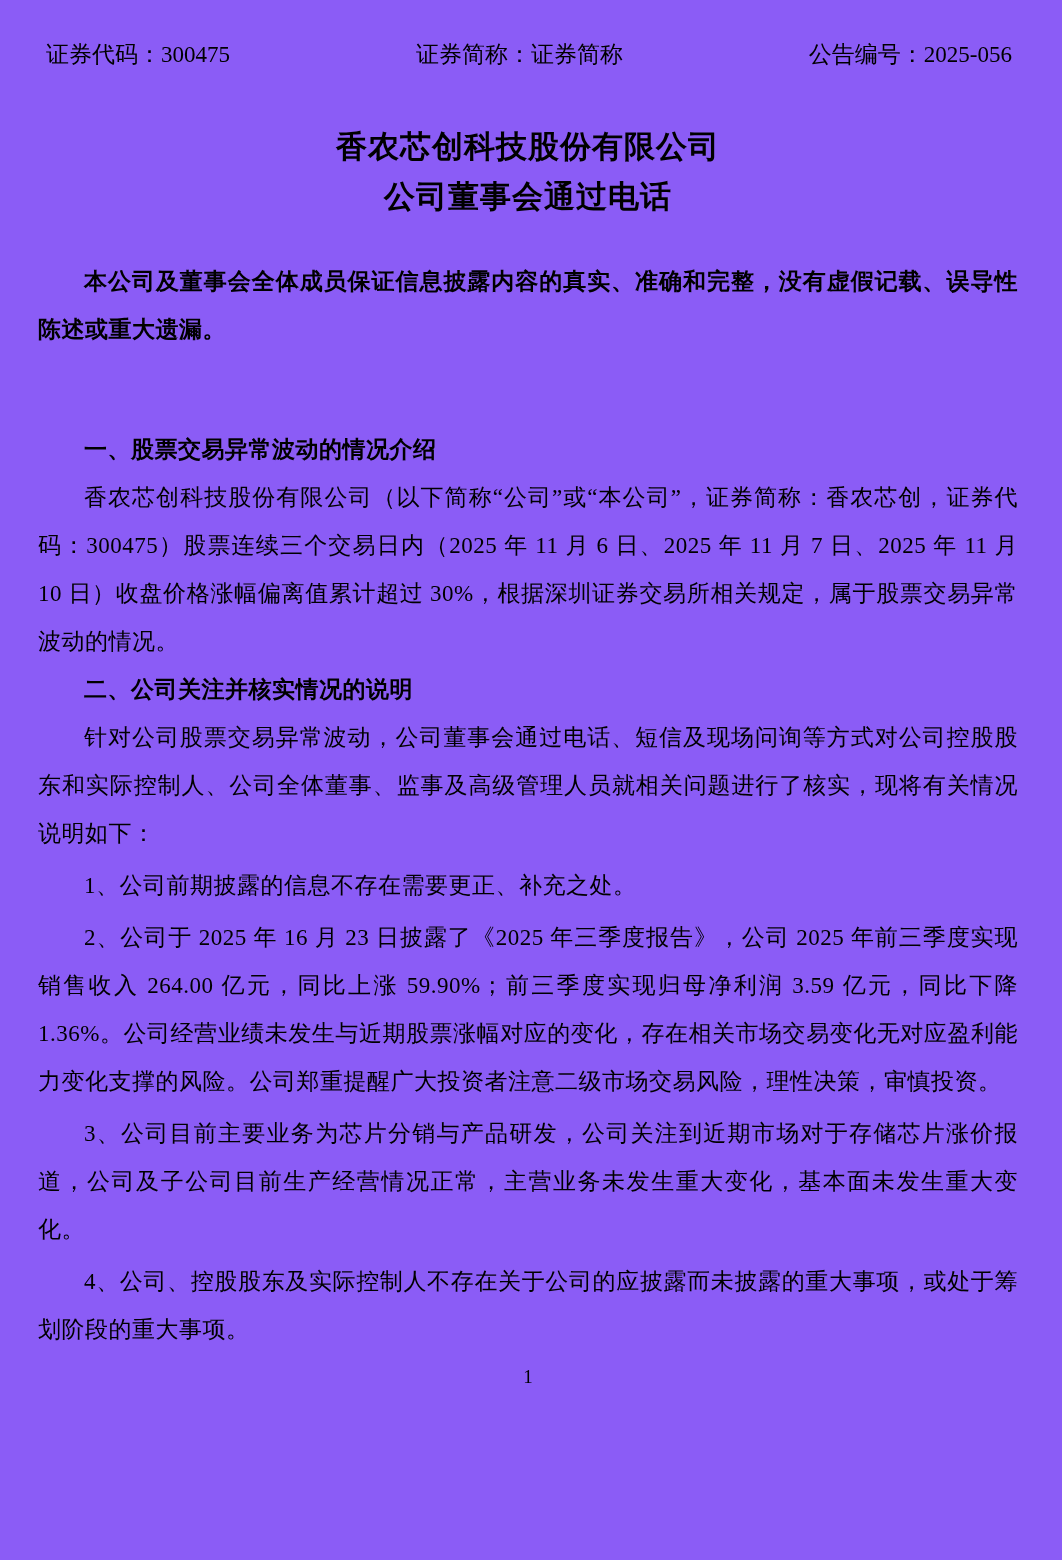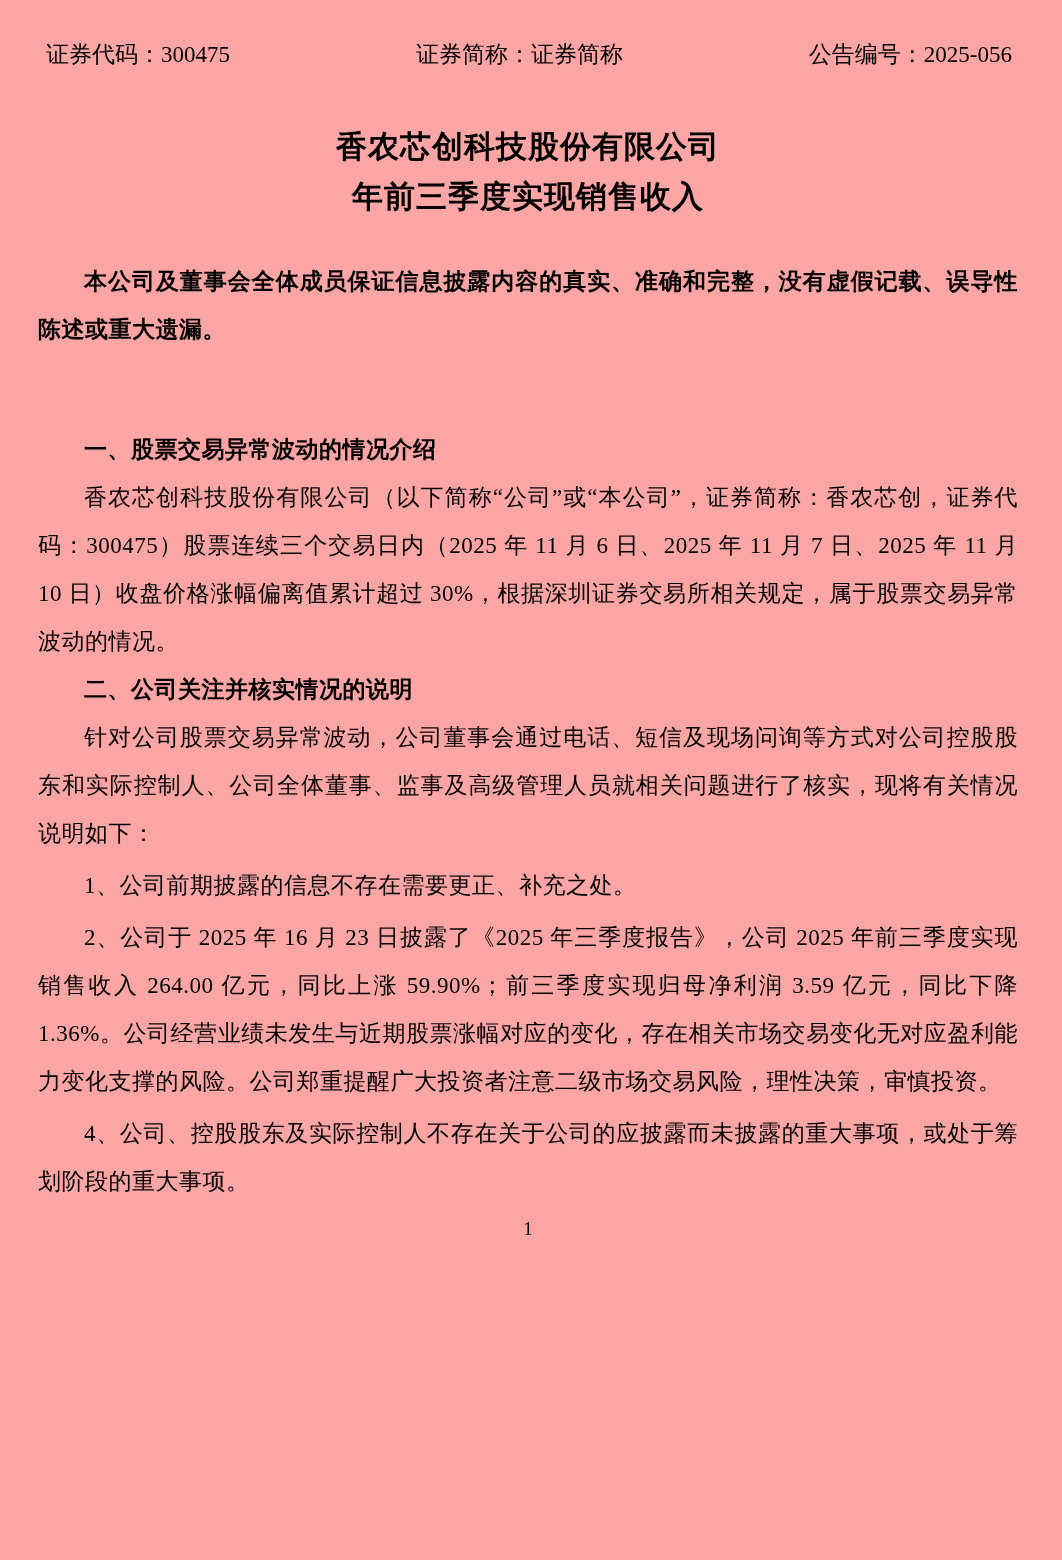--- a/index.html
+++ b/index.html
@@ -4,21 +4,21 @@
 <style>
   html, body {
     margin: 0;
     padding: 0;
     background: #ffffff;
   }
   .page {
     position: relative;
     width: 1062px;
     height: 1560px;
-    background: #fca5a5;
+    background: #8b5cf6;
     color: #000000;
     font-family: "Liberation Serif", "DejaVu Serif", serif;
     box-sizing: border-box;
     padding: 40px 44px 0 38px;
     overflow: hidden;
   }
   .doc-header {
     display: flex;
     justify-content: space-between;
     align-items: baseline;
@@ -84,34 +84,35 @@
 <div class="page">
 
   <div class="doc-header">
     <span class="hdr-item">证券代码：300475</span>
     <span class="hdr-item">证券简称：证券简称</span>
     <span class="hdr-item">公告编号：2025-056</span>
   </div>
 
   <div class="title-block">
     <div class="title-line">香农芯创科技股份有限公司</div>
-    <div class="title-line">年前三季度实现销售收入</div>
+    <div class="title-line">公司董事会通过电话</div>
   </div>
 
   <p class="statement">本公司及董事会全体成员保证信息披露内容的真实、准确和完整，没有虚假记载、误导性陈述或重大遗漏。</p>
 
   <p class="section-heading first">一、股票交易异常波动的情况介绍</p>
 
   <p class="body-para">香农芯创科技股份有限公司（以下简称“公司”或“本公司”，证券简称：香农芯创，证券代码：300475）股票连续三个交易日内（2025 年 11 月 6 日、2025 年 11 月 7 日、2025 年 11 月 10 日）收盘价格涨幅偏离值累计超过 30%，根据深圳证券交易所相关规定，属于股票交易异常波动的情况。</p>
 
   <p class="section-heading">二、公司关注并核实情况的说明</p>
 
   <p class="body-para">针对公司股票交易异常波动，公司董事会通过电话、短信及现场问询等方式对公司控股股东和实际控制人、公司全体董事、监事及高级管理人员就相关问题进行了核实，现将有关情况说明如下：</p>
 
   <p class="body-para item">1、公司前期披露的信息不存在需要更正、补充之处。</p>
   <p class="body-para item">2、公司于 2025 年 16 月 23 日披露了《2025 年三季度报告》，公司 2025 年前三季度实现销售收入 264.00 亿元，同比上涨 59.90%；前三季度实现归母净利润 3.59 亿元，同比下降 1.36%。公司经营业绩未发生与近期股票涨幅对应的变化，存在相关市场交易变化无对应盈利能力变化支撑的风险。公司郑重提醒广大投资者注意二级市场交易风险，理性决策，审慎投资。</p>
+  <p class="body-para item">3、公司目前主要业务为芯片分销与产品研发，公司关注到近期市场对于存储芯片涨价报道，公司及子公司目前生产经营情况正常，主营业务未发生重大变化，基本面未发生重大变化。</p>
   <p class="body-para item">4、公司、控股股东及实际控制人不存在关于公司的应披露而未披露的重大事项，或处于筹划阶段的重大事项。</p>
 
   <div class="page-footer">
     <span>1</span>
   </div>
 
 </div>
 
 </body></html>

